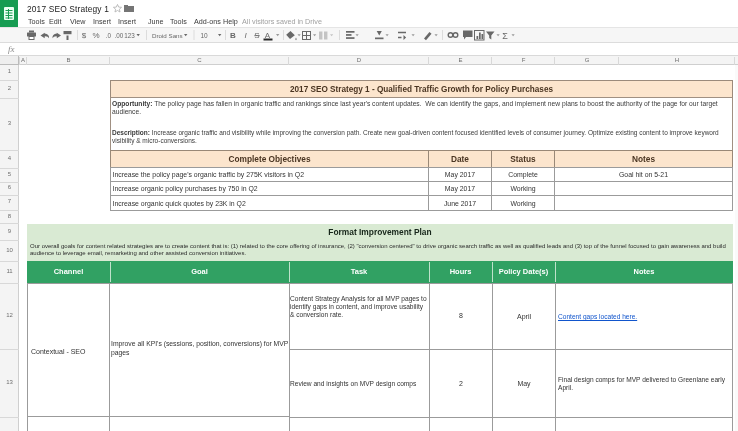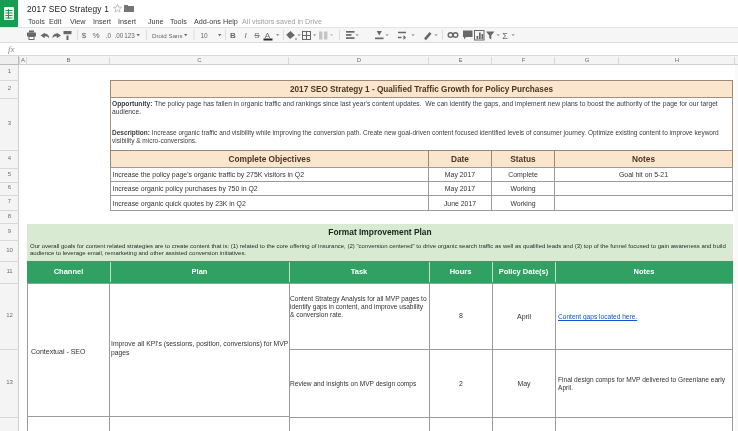--- a/index.html
+++ b/index.html
@@ -196,21 +196,21 @@
 <div class="cell" style="left:491px;top:195px;width:64px;height:16px;border:1px solid #9b9b9b;font-size:6.9px;color:#333;line-height:15px;text-align:center">Working</div>
 <div class="cell" style="left:554px;top:195px;width:179px;height:16px;border:1px solid #9b9b9b;font-size:7px;color:#333;line-height:15px"></div>
 
 <div class="cell" style="left:27px;top:224px;width:706px;height:16px;background:#d9ead3;font-size:8.4px;font-weight:bold;color:#17261a;text-align:center;line-height:17px">Format Improvement Plan</div>
 
 <div class="cell" style="left:27px;top:240px;width:706px;height:21px;background:#d9ead3"></div>
 <div class="cell" style="left:30px;top:242.5px;width:706px;font-size:6px;line-height:7px;color:#2b2b2b;white-space:nowrap">Our overall goals for content related strategies are to create content that is: (1) related to the core offering of insurance, (2) "conversion centered" to drive organic search traffic as well as qualified leads and (3) top of the funnel focused to gain awareness and build<br>audience to leverage email, remarketing and other assisted conversion initiatives.</div>
 
 <div class="cell" style="left:27px;top:261px;width:706px;height:22px;background:#31a163"></div>
 <div class="cell" style="left:27px;top:261px;width:83px;height:22px;font-size:7.5px;font-weight:bold;color:#fff;text-align:center;line-height:22px">Channel</div>
-<div class="cell" style="left:110px;top:261px;width:179px;height:22px;font-size:7.5px;font-weight:bold;color:#fff;text-align:center;line-height:22px">Plan</div>
+<div class="cell" style="left:110px;top:261px;width:179px;height:22px;font-size:7.5px;font-weight:bold;color:#fff;text-align:center;line-height:22px">Goal</div>
 <div class="cell" style="left:289px;top:261px;width:140px;height:22px;font-size:7.5px;font-weight:bold;color:#fff;text-align:center;line-height:22px">Task</div>
 <div class="cell" style="left:429px;top:261px;width:63px;height:22px;font-size:7.5px;font-weight:bold;color:#fff;text-align:center;line-height:22px">Hours</div>
 <div class="cell" style="left:492px;top:261px;width:63px;height:22px;font-size:7.5px;font-weight:bold;color:#fff;text-align:center;line-height:22px">Policy Date(s)</div>
 <div class="cell" style="left:555px;top:261px;width:178px;height:22px;font-size:7.5px;font-weight:bold;color:#fff;text-align:center;line-height:22px">Notes</div>
 <div class="a" style="left:110px;top:262px;width:1px;height:20px;background:#bfe2cb"></div>
 <div class="a" style="left:289px;top:262px;width:1px;height:20px;background:#bfe2cb"></div>
 <div class="a" style="left:429px;top:262px;width:1px;height:20px;background:#bfe2cb"></div>
 <div class="a" style="left:492px;top:262px;width:1px;height:20px;background:#bfe2cb"></div>
 <div class="a" style="left:555px;top:262px;width:1px;height:20px;background:#bfe2cb"></div>
 

